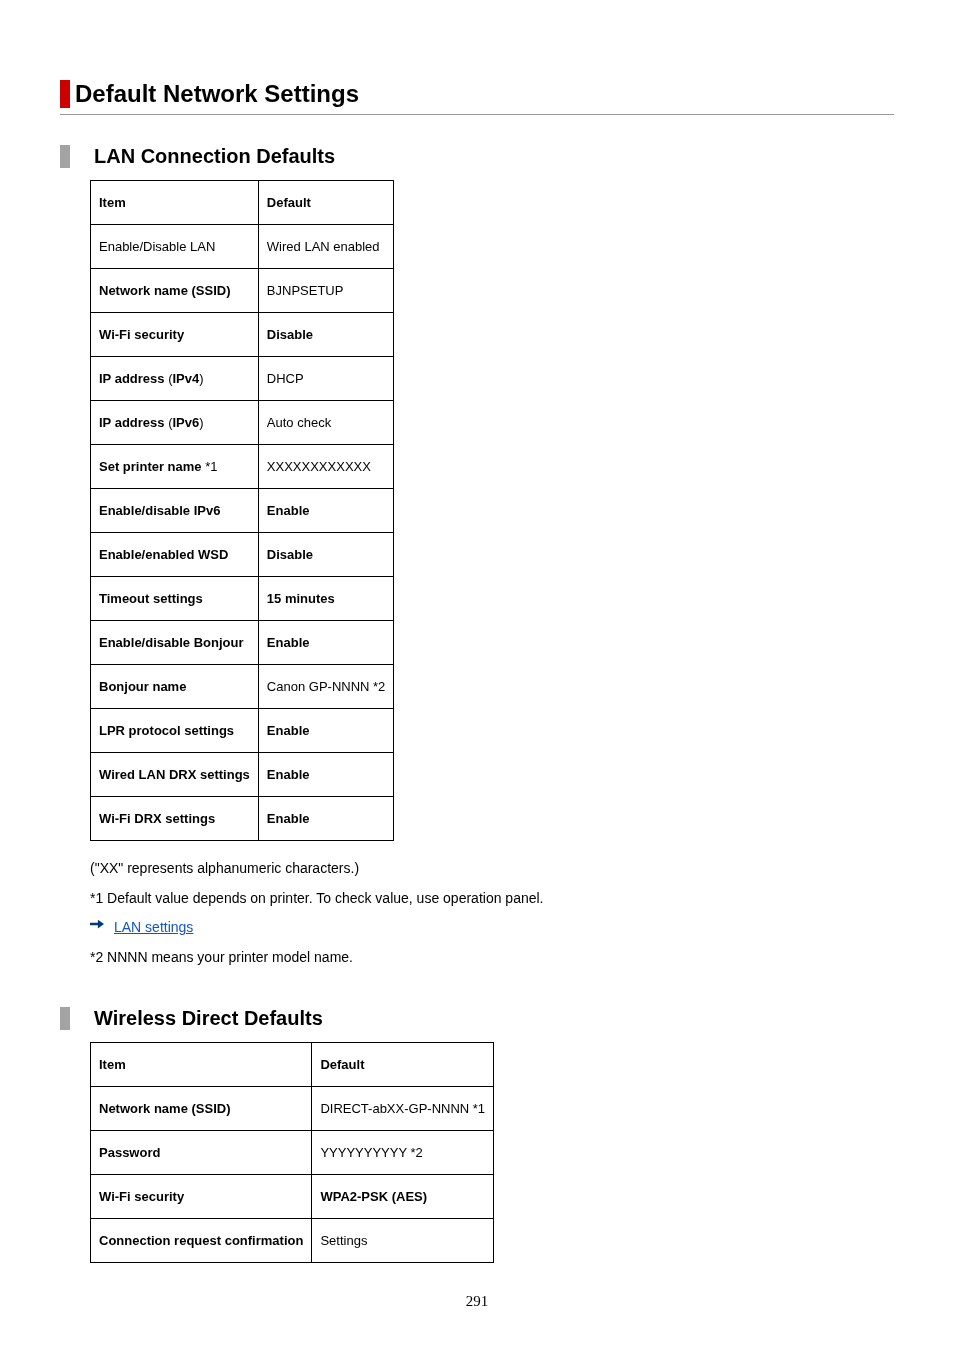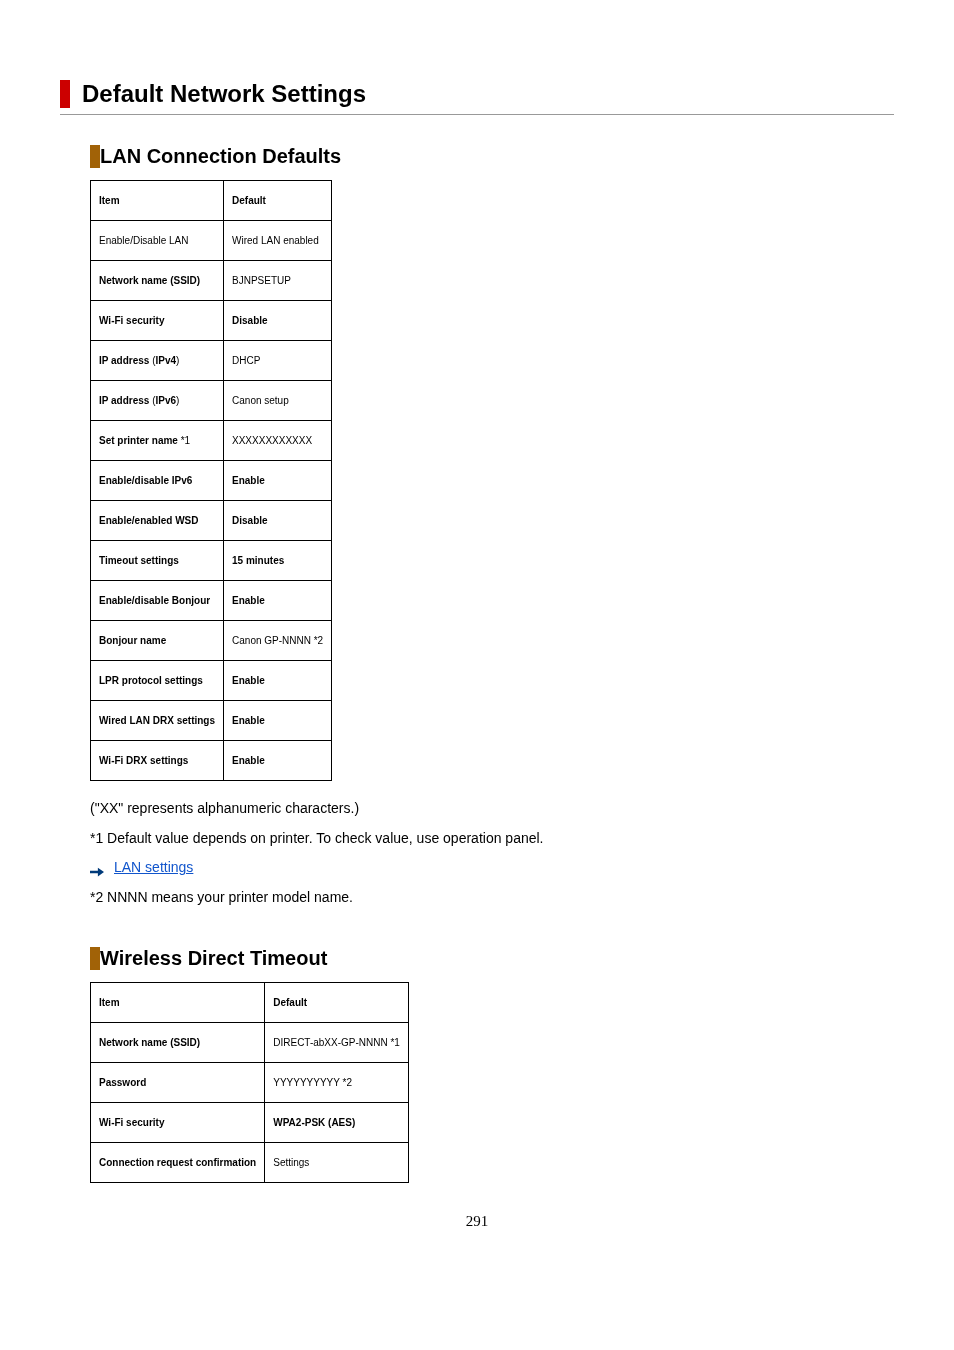--- a/index.html
+++ b/index.html
@@ -7,70 +7,69 @@
     font-family: Arial, Helvetica, sans-serif;
     background: #fff;
     color: #000;
     width: 954px;
   }
   .page {
     padding: 80px 60px 40px 60px;
   }
   .title-block {
     border-left: 10px solid #c00;
-    padding-left: 12px;
+    padding-left: 5px;
     margin-bottom: 6px;
   }
   .title-block h1 {
     font-size: 24px;
     font-weight: bold;
     margin: 0 0 4px 0;
   }
   .title-underline {
     border-bottom: 1px solid #999;
     margin-left: 0;
     margin-bottom: 30px;
   }
   .section-block {
-    border-left: 10px solid #a16207;
-    padding-left: 0;
+    border-left: 10px solid #a3a3a3;
+    padding-left: 24px;
     margin-bottom: 12px;
-    margin-left: 30px;
   }
   .section-block h2 {
     font-size: 20px;
     font-weight: bold;
     margin: 0;
   }
   table {
     border-collapse: collapse;
     margin-left: 30px;
     margin-bottom: 18px;
-    font-size: 10px;
+    font-size: 13px;
   }
   th, td {
     border: 1px solid #000;
     padding: 14px 8px;
     text-align: left;
     vertical-align: middle;
   }
   th {
     font-weight: bold;
   }
   .notes {
     margin-left: 30px;
     font-size: 14px;
     line-height: 1.4;
   }
   .notes p {
     margin: 10px 0;
   }
   .link-row {
     display: flex;
-    align-items: flex-end;
+    align-items: flex-start;
     gap: 10px;
     margin: 10px 0;
   }
   .arrow-icon {
     width: 14px;
     height: 12px;
     fill: #003a7a;
   }
   a.lan-link {
     color: #1155cc;
@@ -118,21 +117,21 @@
         <tr>
           <td class="bold">Wi-Fi security</td>
           <td class="bold">Disable</td>
         </tr>
         <tr>
           <td><span class="bold">IP address</span> (<span class="bold">IPv4</span>)</td>
           <td>DHCP</td>
         </tr>
         <tr>
           <td><span class="bold">IP address</span> (<span class="bold">IPv6</span>)</td>
-          <td>Canon setup</td>
+          <td>Auto check</td>
         </tr>
         <tr>
           <td><span class="bold">Set printer name</span> *1</td>
           <td>XXXXXXXXXXXX</td>
         </tr>
         <tr>
           <td class="bold">Enable/disable IPv6</td>
           <td class="bold">Enable</td>
         </tr>
         <tr>
@@ -172,21 +171,21 @@
     <div class="link-row">
       <svg class="arrow-icon" viewBox="0 0 16 12">
         <path d="M0 4.5 L9 4.5 L9 1 L16 6 L9 11 L9 7.5 L0 7.5 Z"></path>
       </svg>
       <a href="#" class="lan-link">LAN settings</a>
     </div>
     <p>*2 NNNN means your printer model name.</p>
   </div>
 
   <div class="section-block" style="margin-top:40px;">
-    <h2>Wireless Direct Timeout</h2>
+    <h2>Wireless Direct Defaults</h2>
   </div>
 
   <table>
     <thead>
       <tr>
         <th>Item</th>
         <th>Default</th>
       </tr>
     </thead>
     <tbody id="tbody2">

